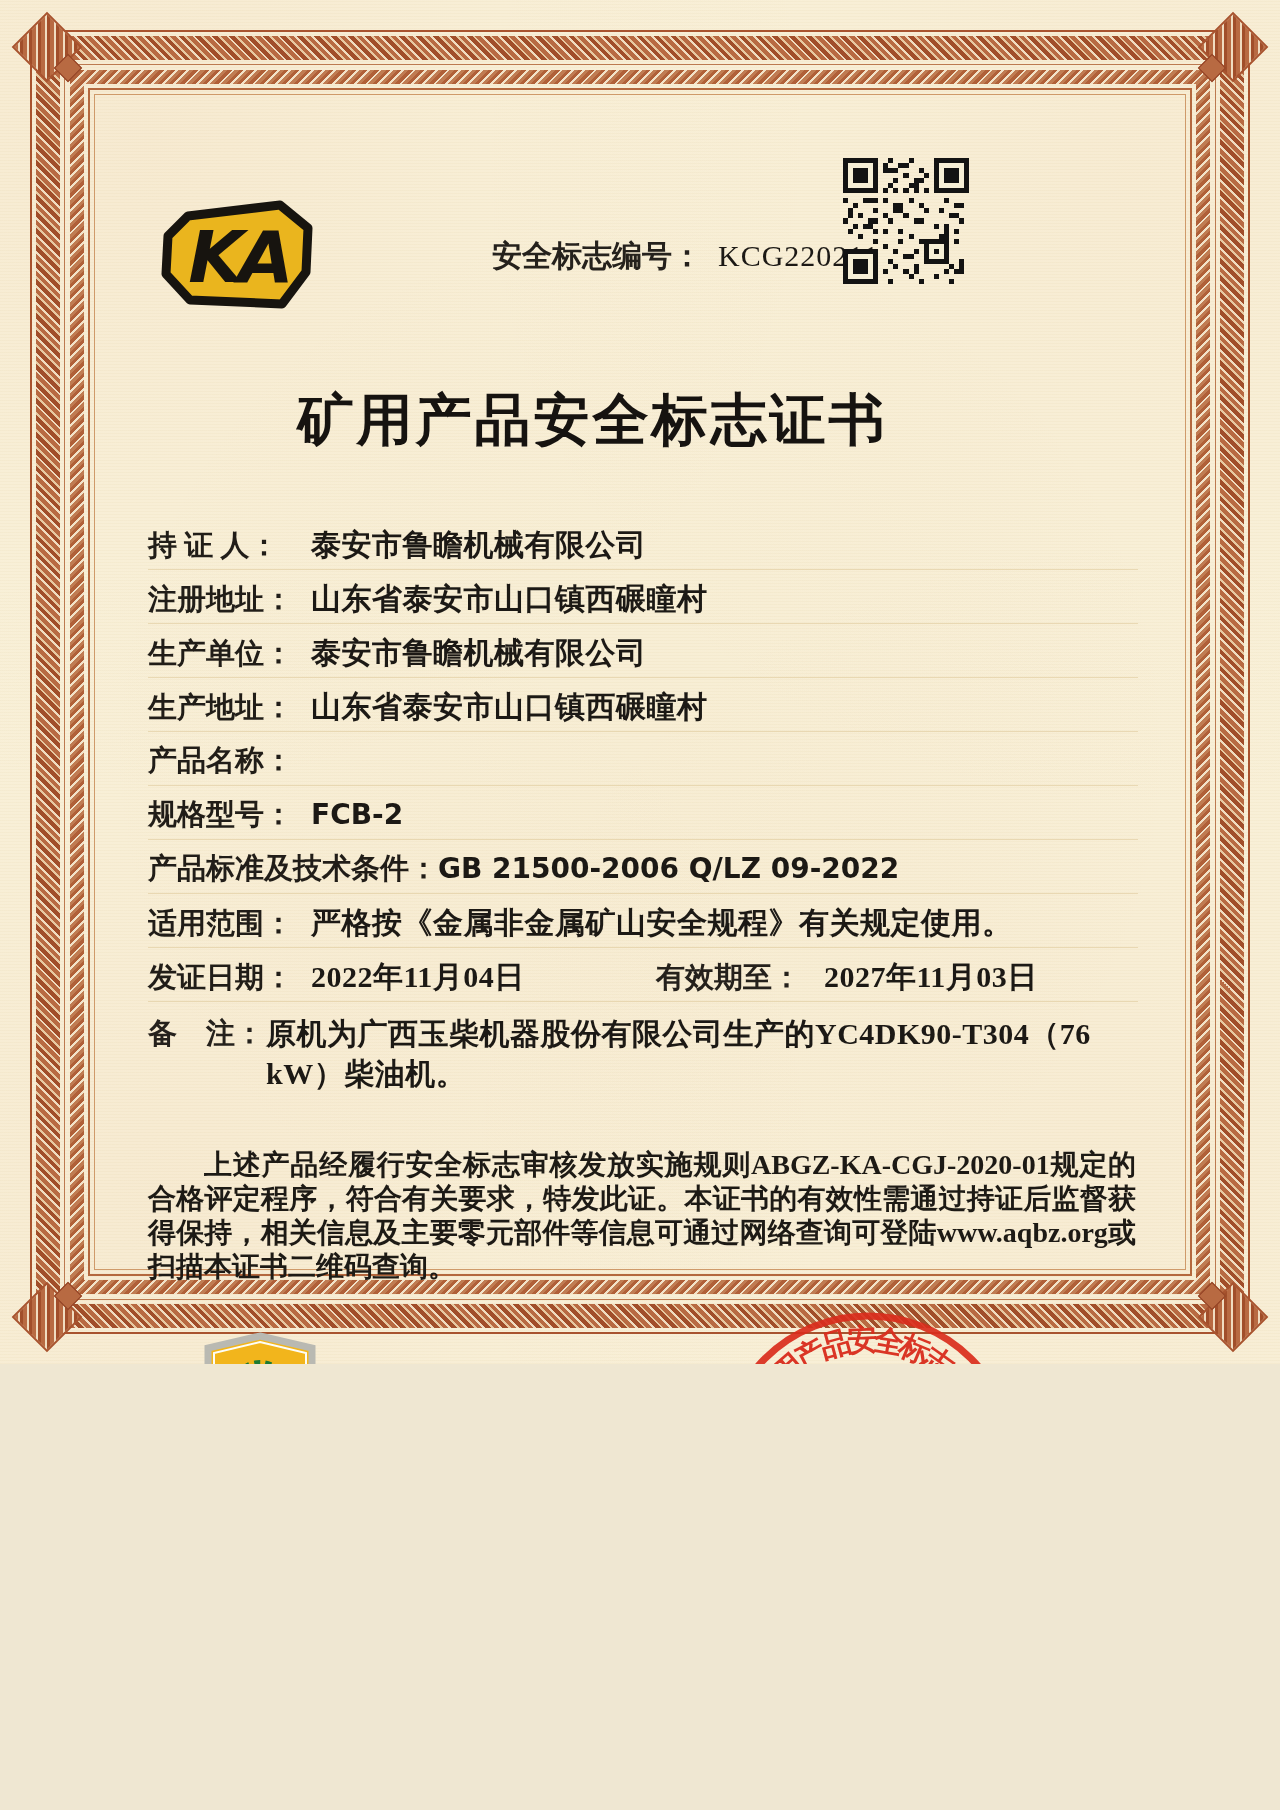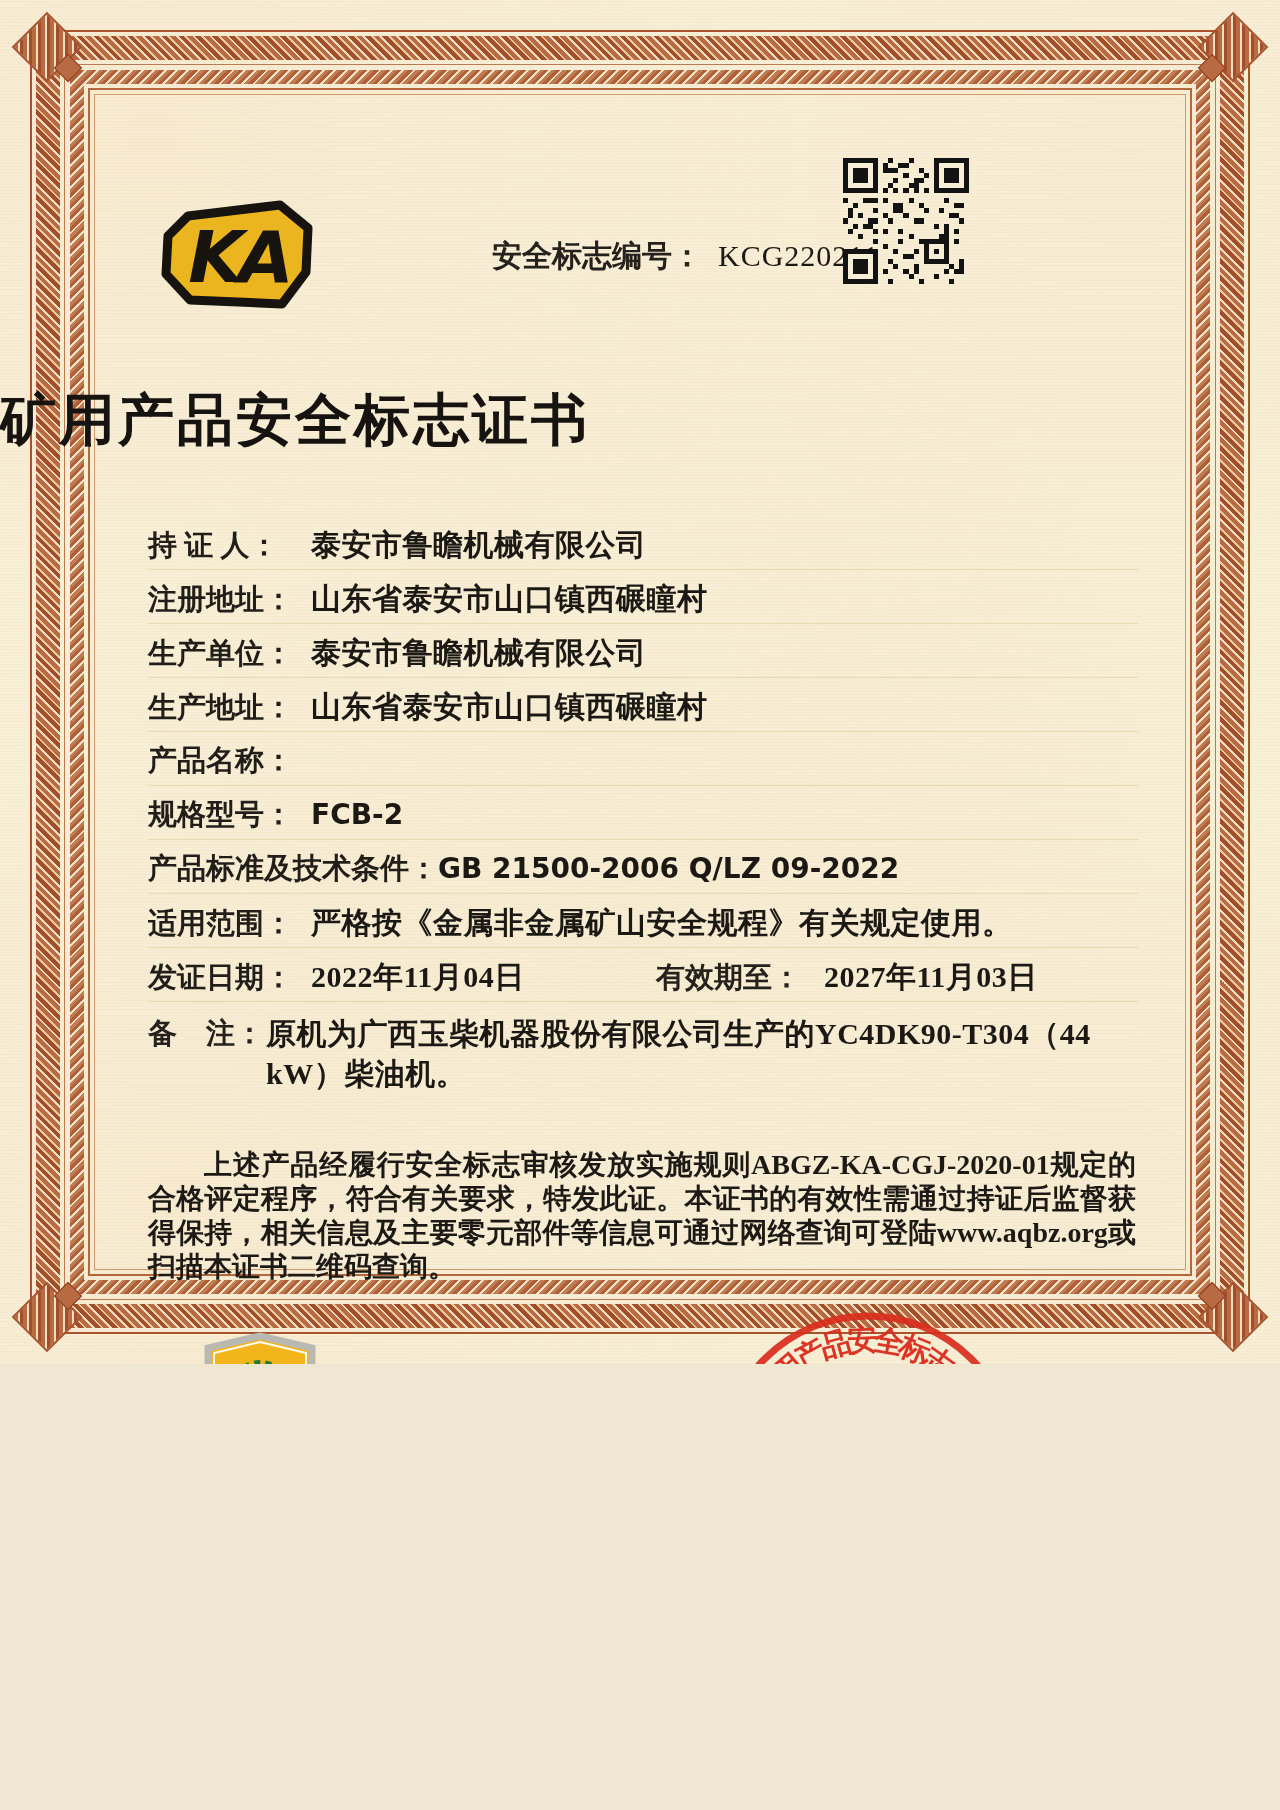--- a/index.html
+++ b/index.html
@@ -34,21 +34,21 @@
   .diamond{position:absolute; width:18px; height:18px; transform:rotate(45deg); background:#b86a42; border:1px solid #8f3f22;}
   .d-tl{left:58px; top:58px;} .d-tr{right:58px; top:58px;}
   .d-bl{left:58px; bottom:58px;} .d-br{right:58px; bottom:58px;}
 
   
   .ka{position:absolute; left:158px; top:200px; width:160px; height:112px;}
   .certno{position:absolute; left:492px; top:236px; font-size:30px; font-weight:bold; white-space:nowrap;}
   .certno .val{font-weight:normal; margin-left:16px; letter-spacing:1px; font-family:"Liberation Serif",serif;}
   .qr{position:absolute; left:843px; top:158px; width:126px; height:126px;}
 
-  .title{position:absolute; left:0; right:95px; top:383px; text-align:left;
+  .title{position:absolute; left:0; right:95px; top:383px; text-align:center;
     font-size:56px; font-weight:900; letter-spacing:3px; color:#161310;}
 
   
   .fields{position:absolute; left:148px; top:516px; width:990px;}
   .frow{display:flex; align-items:baseline; height:54px; box-sizing:border-box;
     padding-top:9px; border-bottom:1px solid rgba(180,140,60,.22);}
   .lbl{flex:0 0 163px; font-size:29px; font-weight:bold; white-space:nowrap; color:#211d18;}
   .lbl-wide{flex:0 0 auto; }
   .val{font-size:30px; font-weight:bold; color:#1c1915; letter-spacing:.5px;}
   .val-latin{font-family:"DejaVu Sans","Liberation Sans",sans-serif; font-size:28px; letter-spacing:0;}
@@ -236,21 +236,21 @@
       <span class="val">严格按《金属非金属矿山安全规程》有关规定使用。</span>
     </div>
     <div class="frow dates">
       <span class="lbl">发证日期：</span>
       <span class="val val1">2022年11月04日</span>
       <span class="lbl2">有效期至：</span>
       <span class="val">2027年11月03日</span>
     </div>
     <div class="frow remark">
       <span class="lbl-remark">备　注：</span>
-      <span class="val">原机为广西玉柴机器股份有限公司生产的YC4DK90-T304（44 kW）柴油机。</span>
+      <span class="val">原机为广西玉柴机器股份有限公司生产的YC4DK90-T304（76 kW）柴油机。</span>
     </div>
   </div>
 
   <div class="statement">上述产品经履行安全标志审核发放实施规则ABGZ-KA-CGJ-2020-01规定的合格评定程序，符合有关要求，特发此证。本证书的有效性需通过持证后监督获得保持，相关信息及主要零元部件等信息可通过网络查询可登陆www.aqbz.org或扫描本证书二维码查询。</div>
 
   <div class="cmac">
     <svg viewBox="0 0 120 146" width="120" height="146">
       <path d="M60,4 L112,16 V78 C112,110 90,131 60,142 C30,131 8,110 8,78 V16 Z" fill="#f2b51c" stroke="#b9b9b2" stroke-width="7"></path>
       <path d="M60,10 L106,21 V78 C106,106 86,125 60,135 C34,125 14,106 14,78 V21 Z" fill="none" stroke="#fdfdf8" stroke-width="2"></path>
       <circle cx="60" cy="58" r="27" fill="none" stroke="#1c7a33" stroke-width="6" stroke-dasharray="6 5"></circle>

